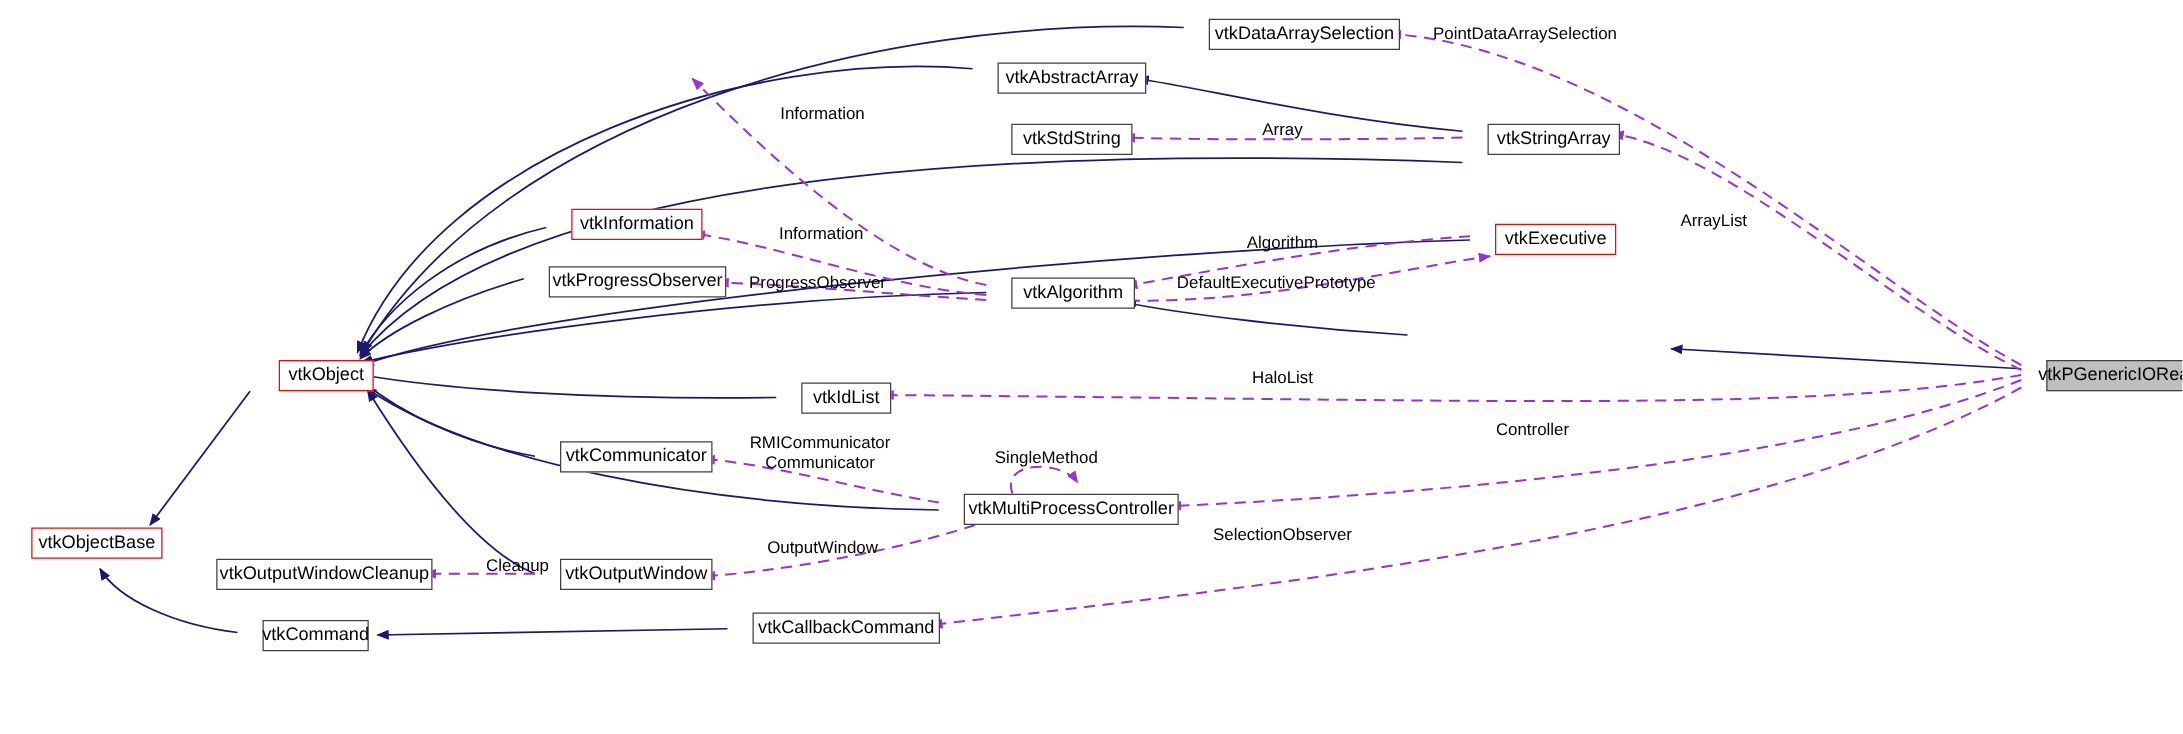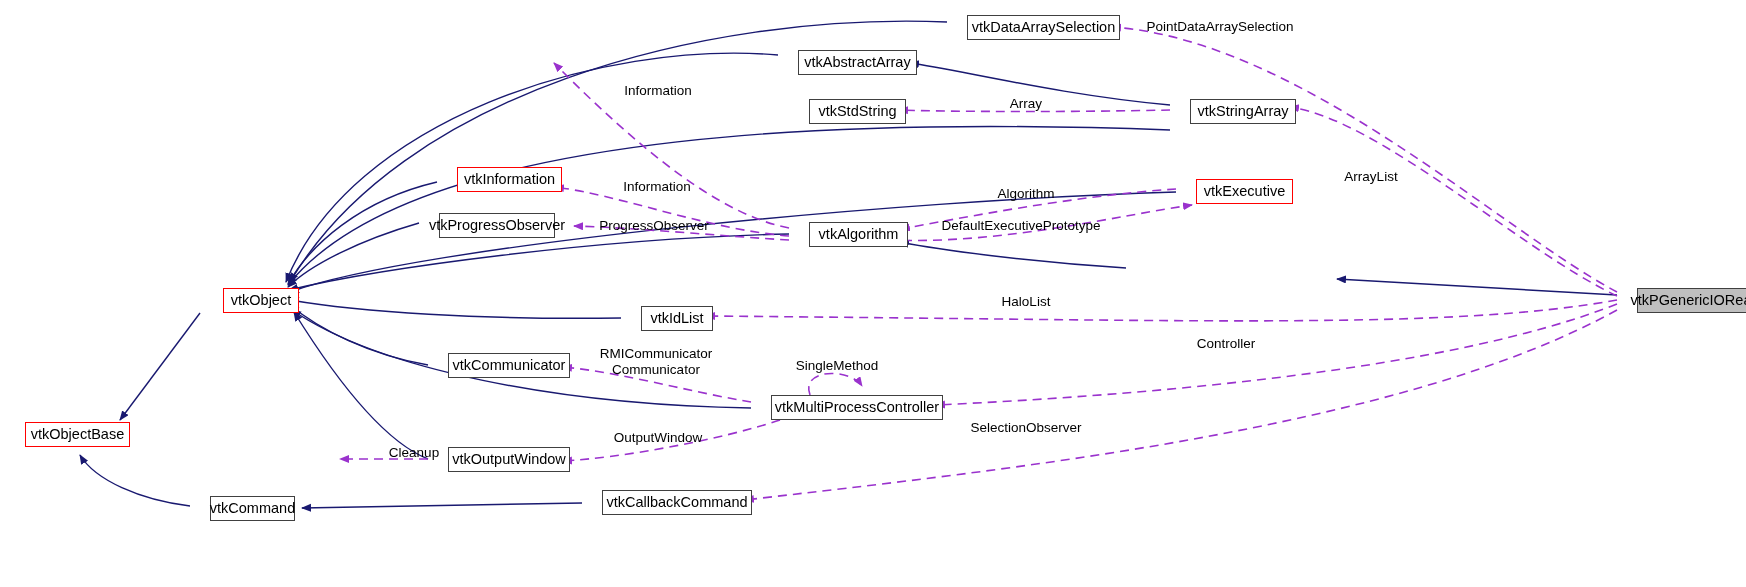--- a/index.html
+++ b/index.html
@@ -93,24 +93,27 @@
       <path d="M428,459 L340,459"></path>
     </g>
   </svg>
 
   <div class="node red" style="left:5px;top:422px;width:105px;height:25px;">
       <span>vtkObjectBase</span>
     </div>
   <div class="node red" style="left:203px;top:288px;width:76px;height:25px;">
       <span>vtkObject</span>
     </div>
+  <div class="node" style="left:153px;top:447px;width:173px;height:25px;">
+      <span>vtkOutputWindowCleanup</span>
+    </div>
   <div class="node" style="left:190px;top:496px;width:85px;height:25px;">
       <span>vtkCommand</span>
     </div>
-  <div class="node" style="left:419px;top:213px;width:116px;height:25px;justify-content:center;">
+  <div class="node" style="left:419px;top:213px;width:142px;height:25px;justify-content:center;">
       <span>vtkProgressObserver</span>
     </div>
   <div class="node red" style="left:437px;top:167px;width:105px;height:25px;">
       <span>vtkInformation</span>
     </div>
   <div class="node" style="left:428px;top:353px;width:122px;height:25px;">
       <span>vtkCommunicator</span>
     </div>
   <div class="node" style="left:428px;top:447px;width:122px;height:25px;">
       <span>vtkOutputWindow</span>

